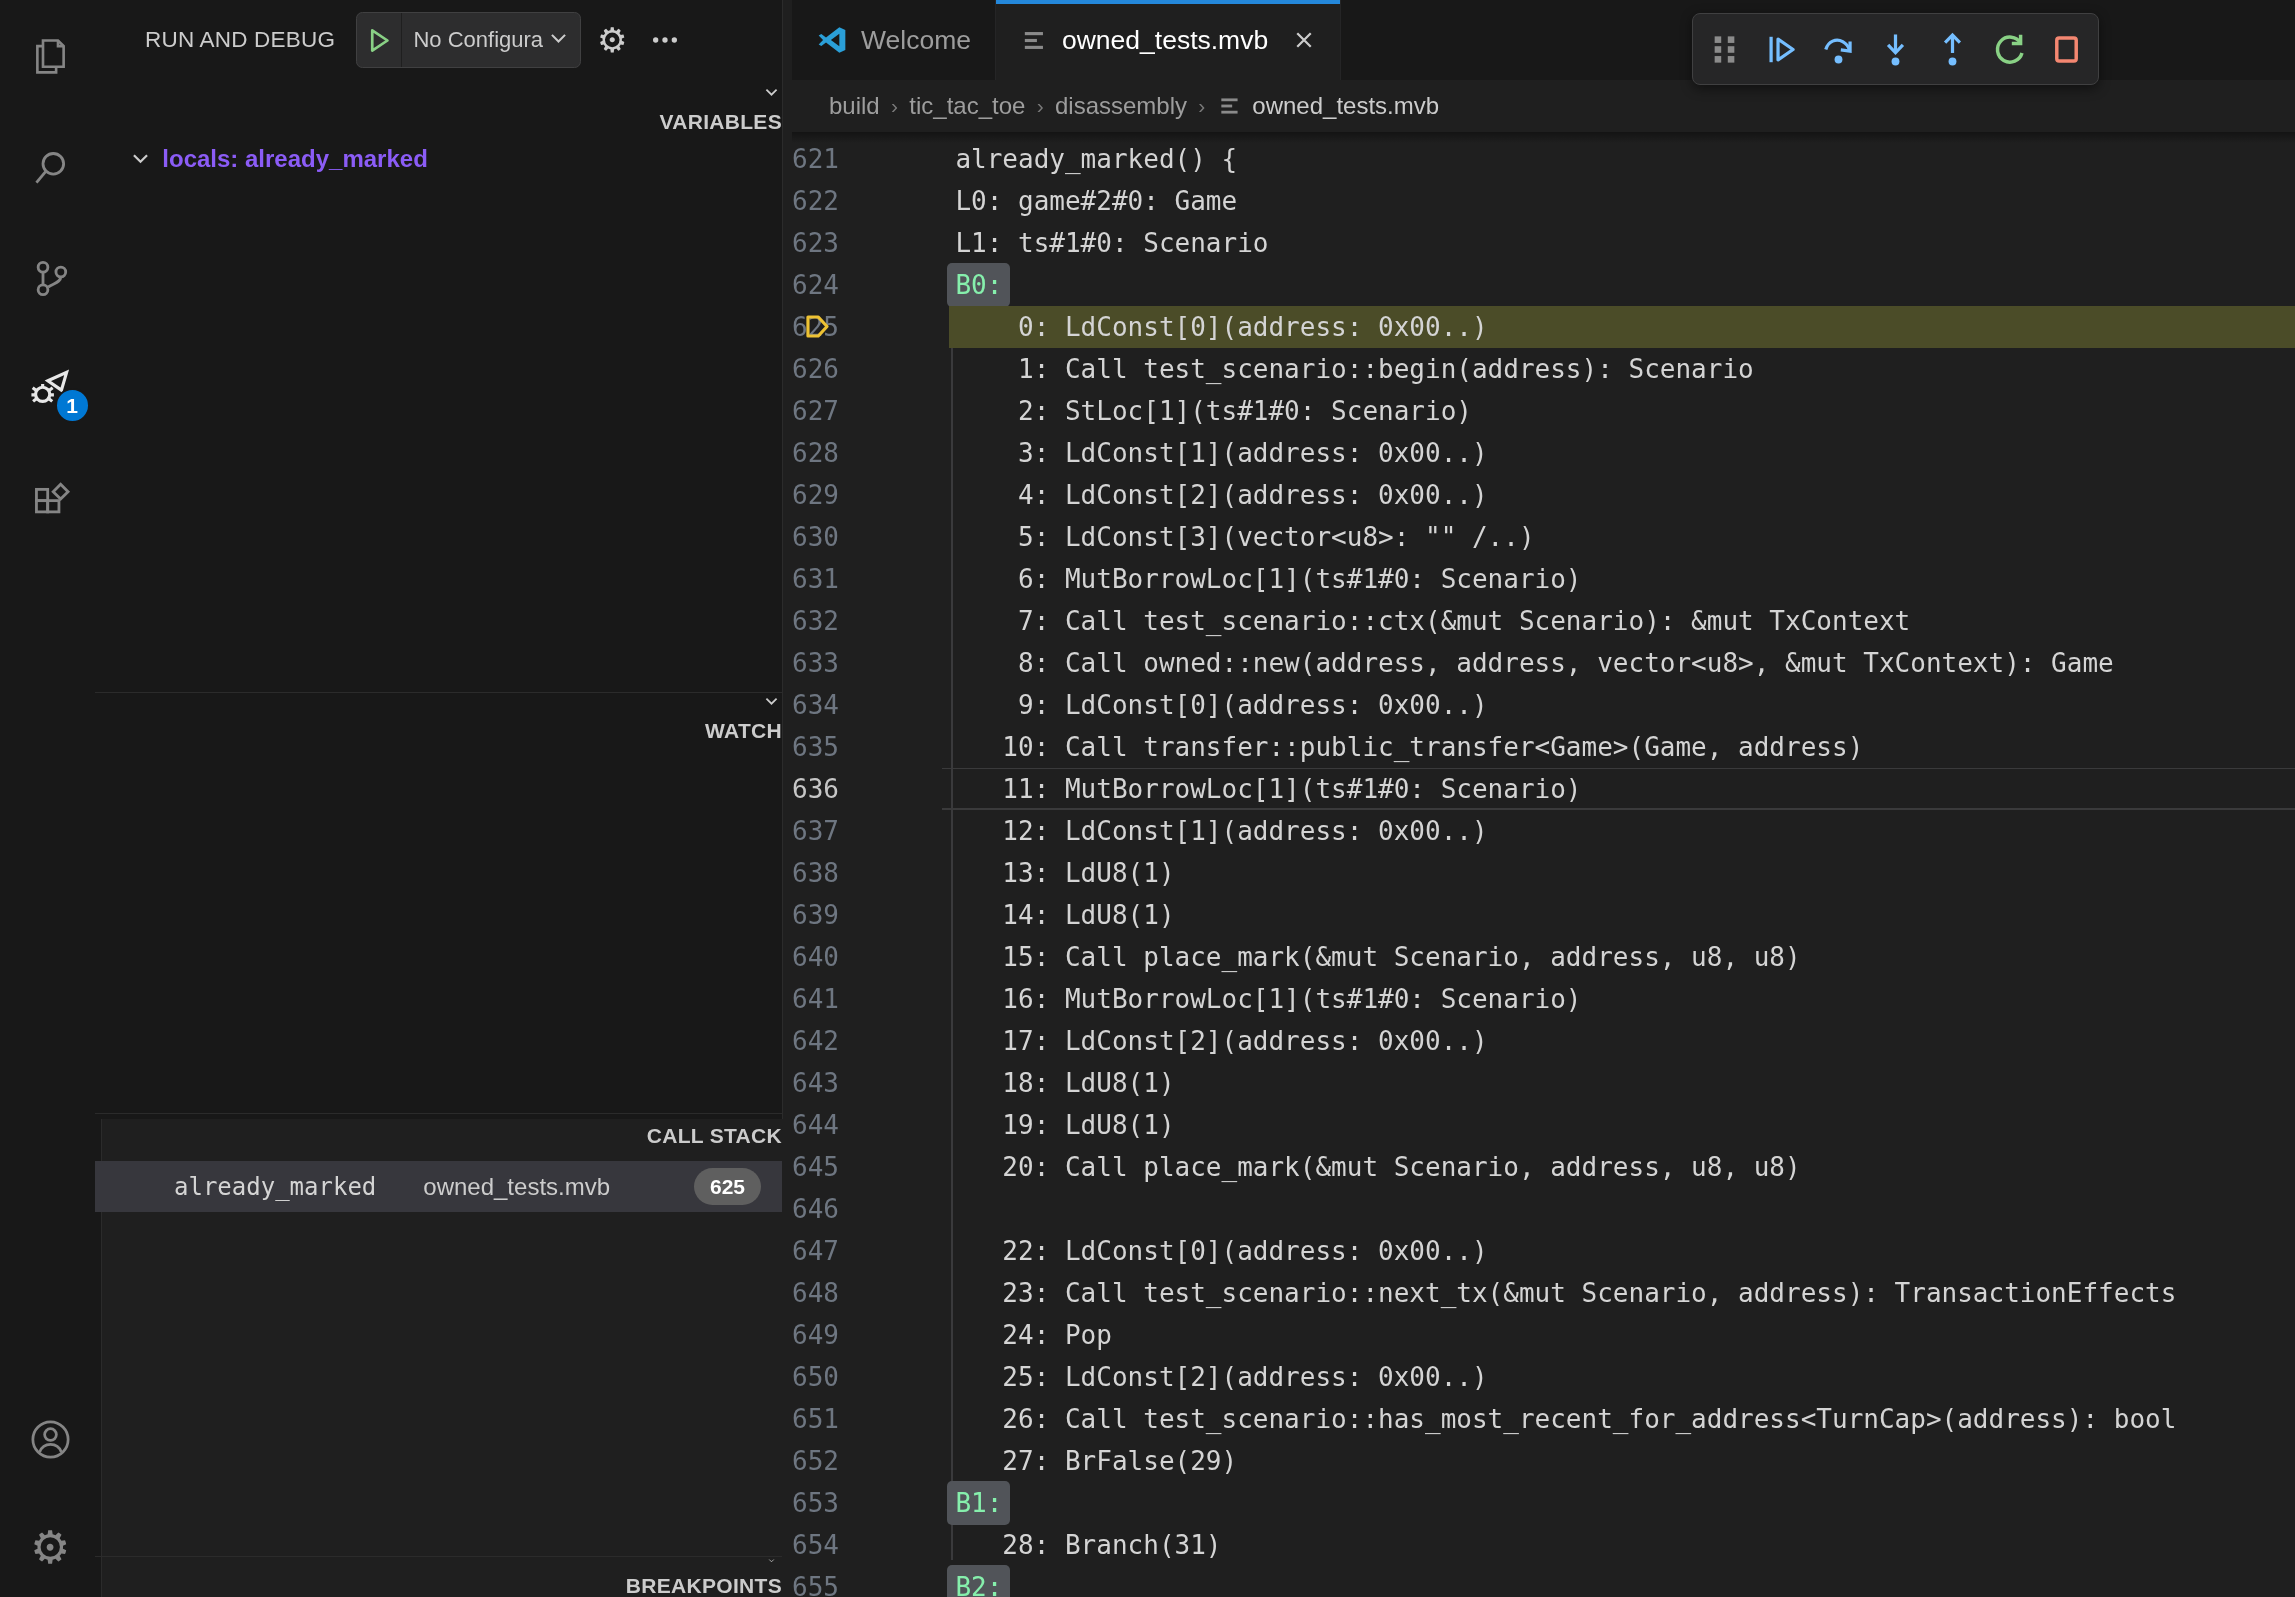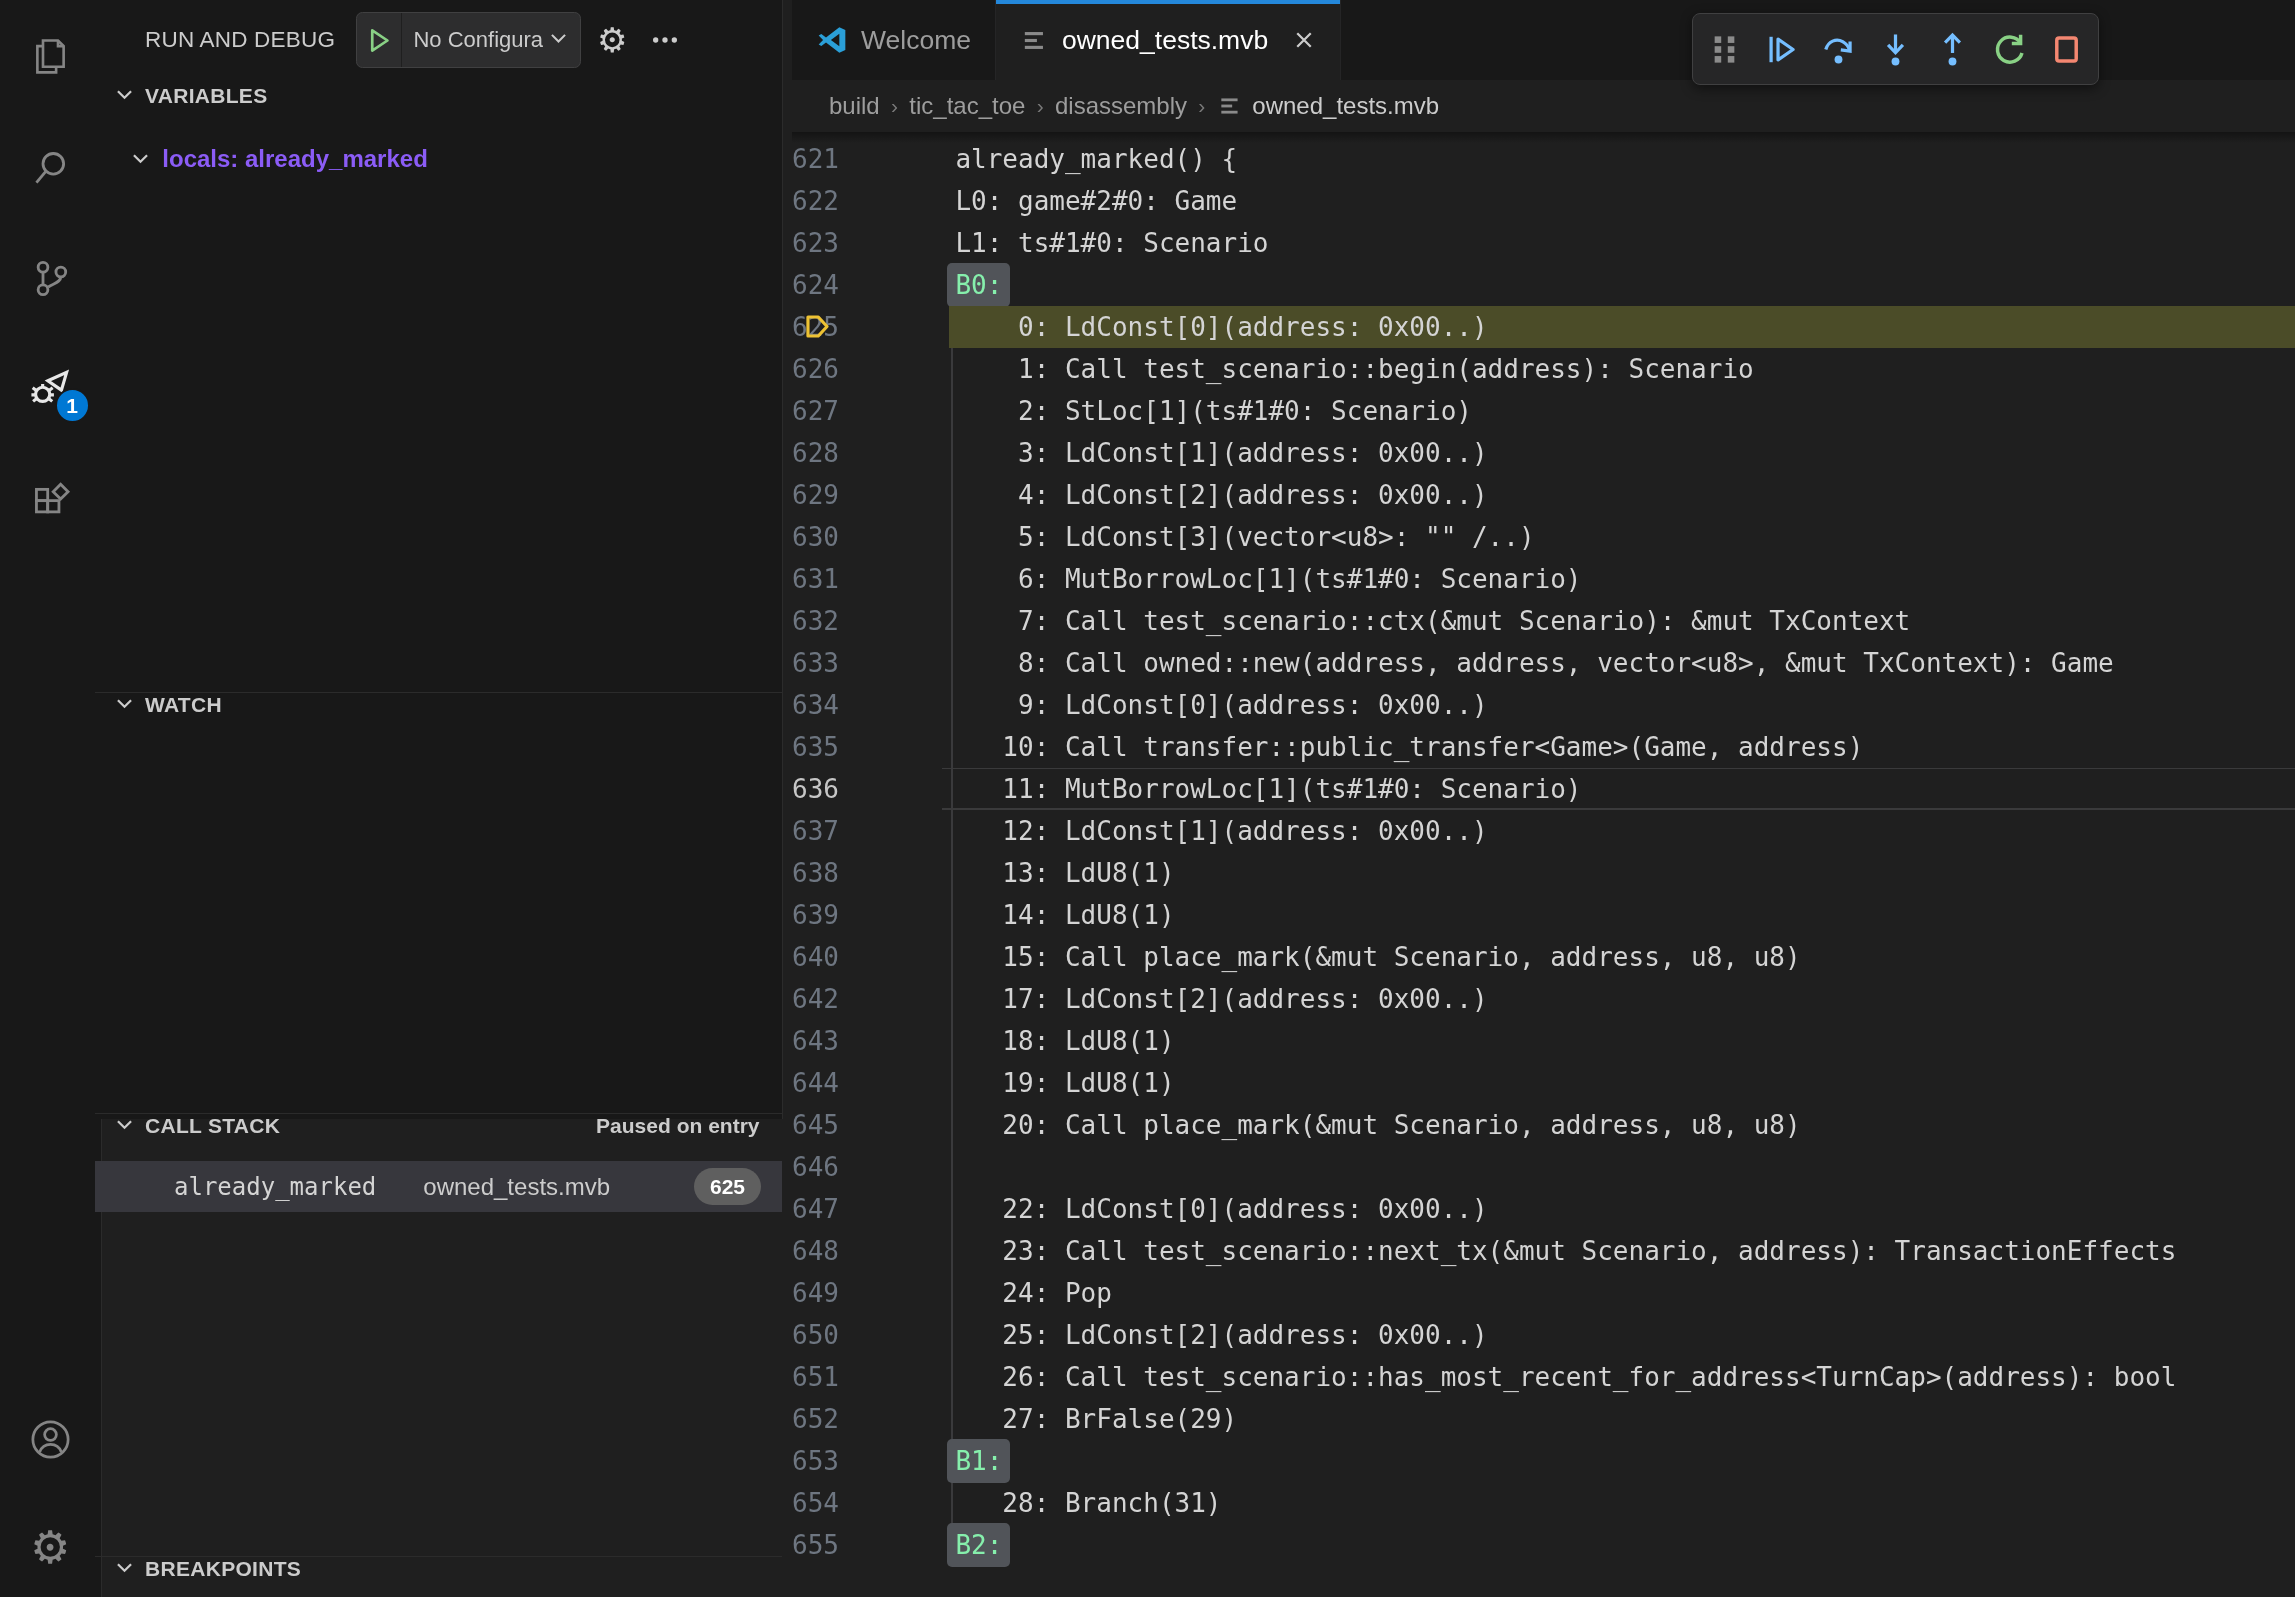--- a/index.html
+++ b/index.html
@@ -26,22 +26,22 @@
   .launch { display:flex; align-items:center; margin-left:21px; height:56px;
             background:#2d2d2e; border:1.6px solid #404041; border-radius:6.4px; overflow:hidden; }
   .launch-play { display:flex; align-items:center; justify-content:center; width:45px; height:100%;
                  border-right:1.6px solid #1f1f1f; cursor:pointer; }
   .launch-sel { display:flex; gap:4.8px; padding:0 11.3px; cursor:pointer; }
   .launch-label { font-size:22px; color:#cccccc; max-width:161px; overflow:hidden; white-space:nowrap; }
   .icon-btn { display:flex; align-items:center; justify-content:center; width:43px; height:43px;
               margin-left:9.7px; color:#cccccc; cursor:pointer; }
   .gear-glyph { font-size:34px; line-height:1; color:#cccccc; font-family:"DejaVu Sans", sans-serif; }
 
-  .sec-header { position:absolute; left:0; right:0; display:flex; align-items:flex-start;
-                padding-left:19.3px; gap:9.7px; }
+  .sec-header { position:absolute; left:0; right:0; display:flex; align-items:flex-end;
+                padding-left:19.3px; gap:9.7px;flex-direction:column; }
   .sec-header .lbl { font-size:21px; font-weight:700; color:#cccccc; letter-spacing:0.3px; }
   .divider-top { border-top:1.6px solid #2b2b2b; }
   .sec-status { margin-left:auto; margin-right:22.5px; font-size:21px; font-weight:700; color:#cccccc; }
 
   .locals-row { position:absolute; left:0; right:0; top:135px; height:47px;
                 display:flex; align-items:center; gap:11.3px; padding-left:35px; cursor:pointer; }
   .locals-row .lbl { font-size:24px; font-weight:700; color:#8b5cf6; }
 
   .frame-row { position:absolute; left:0; right:0; top:1161px; height:51px; background:#37373d;
                display:flex; align-items:center; padding-left:79px; cursor:pointer; }
@@ -389,20 +389,24 @@
         </div>
         <div class="code-row">
           <div class="gutter">639</div>
           <div class="content">   14: LdU8(1)</div>
         </div>
         <div class="code-row">
           <div class="gutter">640</div>
           <div class="content">   15: Call place_mark(&amp;mut Scenario, address, u8, u8)</div>
         </div>
         <div class="code-row">
+          <div class="gutter">641</div>
+          <div class="content">   16: MutBorrowLoc[1](ts#1#0: Scenario)</div>
+        </div>
+        <div class="code-row">
           <div class="gutter">642</div>
           <div class="content">   17: LdConst[2](address: 0x00..)</div>
         </div>
         <div class="code-row">
           <div class="gutter">643</div>
           <div class="content">   18: LdU8(1)</div>
         </div>
         <div class="code-row">
           <div class="gutter">644</div>
           <div class="content">   19: LdU8(1)</div>

